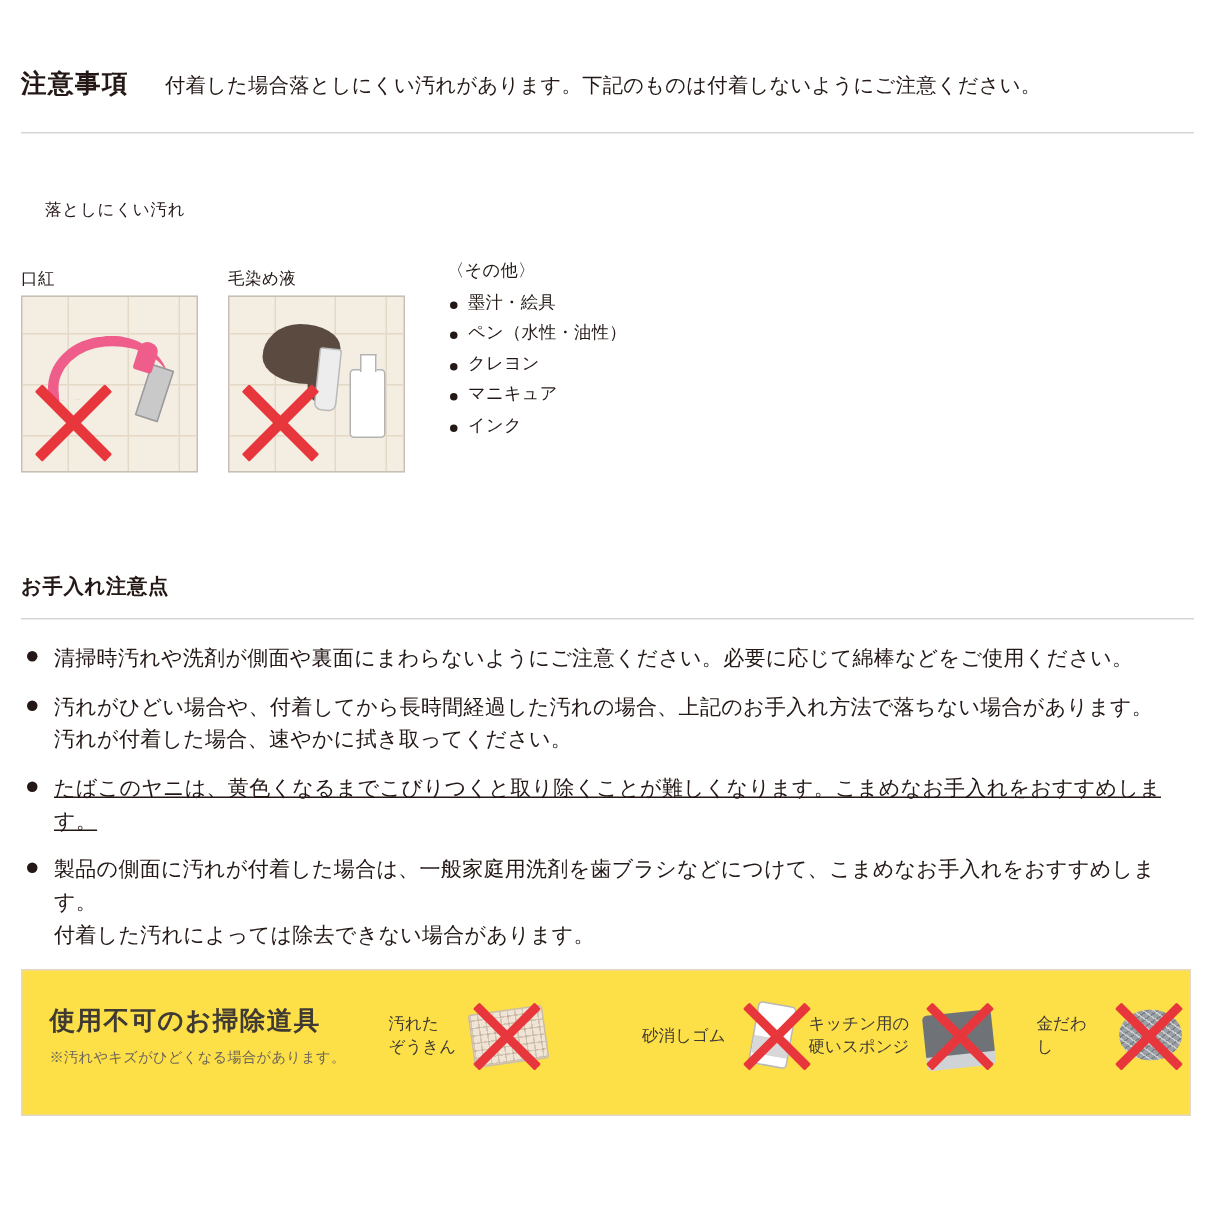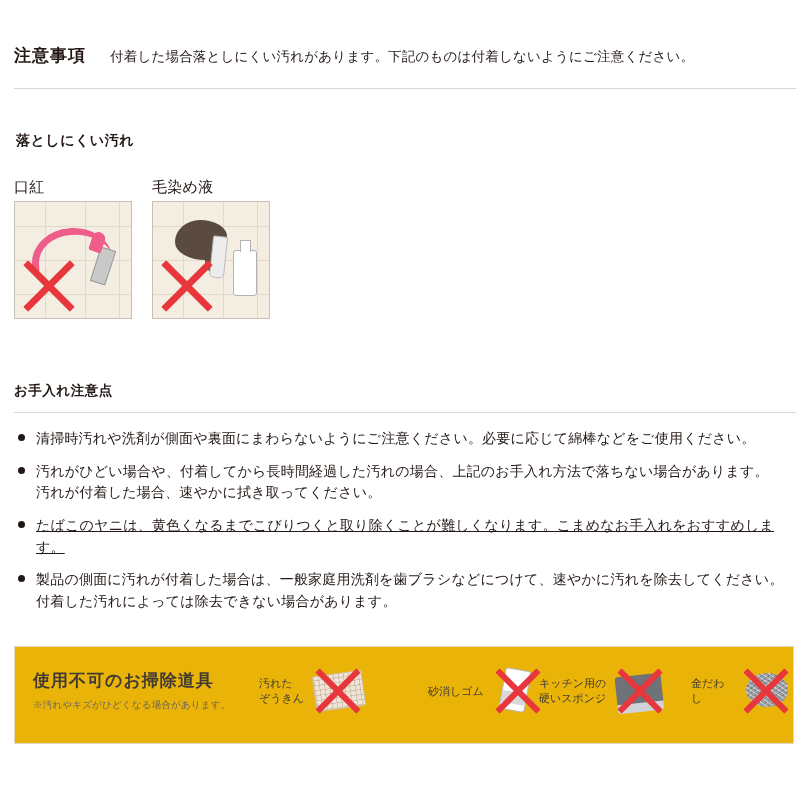--- a/index.html
+++ b/index.html
@@ -49,32 +49,32 @@
     left: 14px;
     top: 88px;
     width: 782px;
     height: 1px;
     background: #d6d6d6;
   }
 
   
   .sec1-title {
     position: absolute;
-    left: 16px;
+    left: 30px;
     top: 132px;
-    font-size: 14px;
-    font-weight: bold;
+    font-size: 11px;
+    font-weight: normal;
     letter-spacing: 0.5px;
   }
 
   .fig {
     position: absolute;
   }
   .fig-cap {
-    font-size: 15px;
+    font-size: 11px;
     color: #231815;
     margin-bottom: 4px;
     letter-spacing: 0.3px;
   }
   .fig-box {
     width: 116px;
     height: 116px;
     border: 1px solid #c8c0b4;
     background: #f4ede2;
     position: relative;
@@ -278,21 +278,21 @@
   }
 
   
   .banner {
     position: absolute;
     left: 14px;
     top: 646px;
     width: 780px;
     height: 98px;
     border: 1px solid #e5d7c6;
-    background: #eab308;
+    background: #fde047;
     box-sizing: border-box;
   }
   .banner-left {
     position: absolute;
     left: 18px;
     top: 22px;
     width: 212px;
   }
   .banner-title {
     font-size: 17px;
@@ -454,30 +454,40 @@
       <div class="dye-blob"></div>
       <div class="dye-tube"></div>
       <div class="dye-bottle"></div>
       <div class="xmark">
         <span class="a"></span>
           <span class="b"></span>
       </div>
     </div>
   </div>
 
+  <div class="others">
+    <div class="others-head">〈その他〉</div>
+    <ul>
+      <li>墨汁・絵具</li>
+      <li>ペン（水性・油性）</li>
+      <li>クレヨン</li>
+      <li>マニキュア</li>
+      <li>インク</li>
+    </ul>
+  </div>
 
   <div class="sec2-title">お手入れ注意点</div>
   <div class="sec2-rule"></div>
 
   <div class="notes">
     <div class="note" style="white-space:pre-line;">清掃時汚れや洗剤が側面や裏面にまわらないようにご注意ください。必要に応じて綿棒などをご使用ください。</div>
     <div class="note" style="white-space:pre-line;">汚れがひどい場合や、付着してから長時間経過した汚れの場合、上記のお手入れ方法で落ちない場合があります。
 汚れが付着した場合、速やかに拭き取ってください。</div>
     <div class="note" style="white-space:pre-line;text-decoration:underline;">たばこのヤニは、黄色くなるまでこびりつくと取り除くことが難しくなります。こまめなお手入れをおすすめします。</div>
-    <div class="note" style="white-space:pre-line;">製品の側面に汚れが付着した場合は、一般家庭用洗剤を歯ブラシなどにつけて、速やかに汚れを除去してください。
+    <div class="note" style="white-space:pre-line;">製品の側面に汚れが付着した場合は、一般家庭用洗剤を歯ブラシなどにつけて、こまめなお手入れをおすすめします。
 付着した汚れによっては除去できない場合があります。</div>
   </div>
 
   <div class="banner">
     <div class="banner-left">
       <div class="banner-title">使用不可のお掃除道具</div>
       <div class="banner-sub">※汚れやキズがひどくなる場合があります。</div>
     </div>
 
     <div class="banner-item" style="left:244px;">

